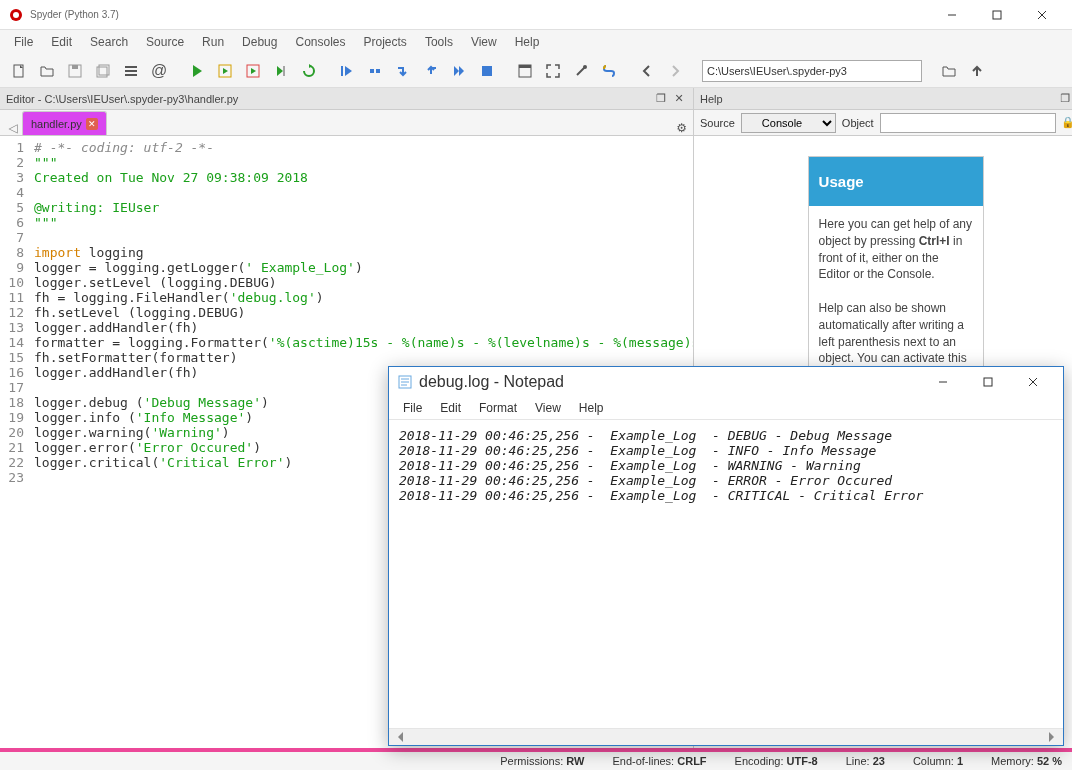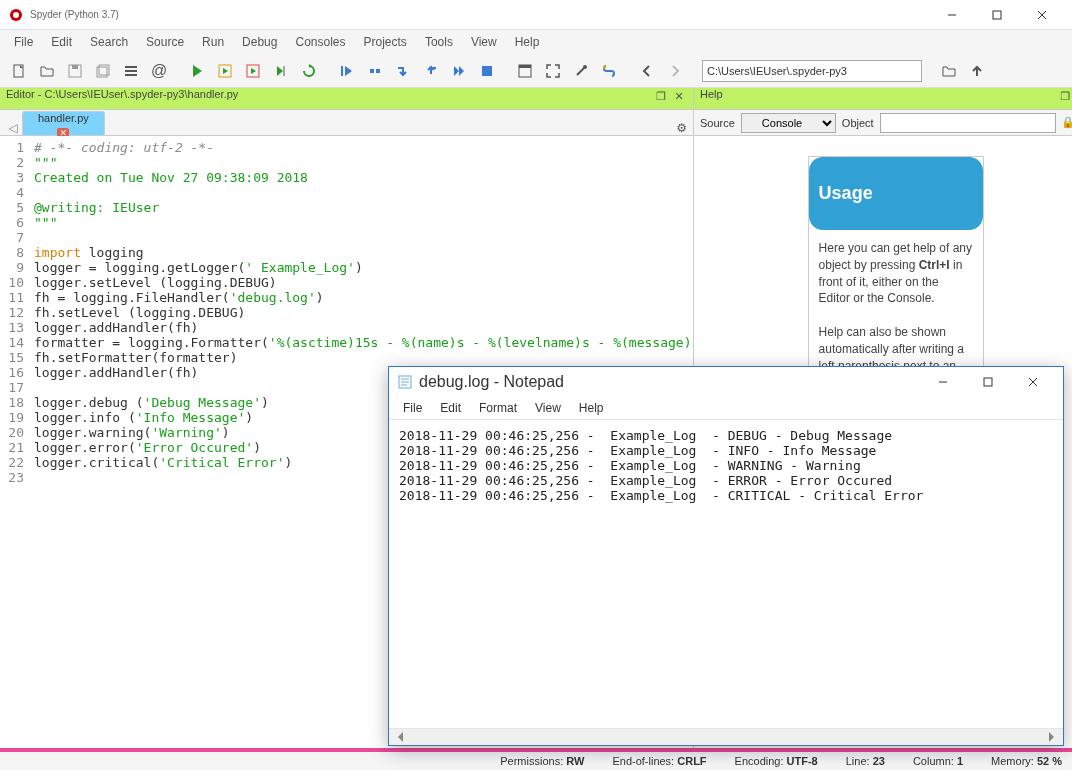--- a/index.html
+++ b/index.html
@@ -18,55 +18,55 @@
 
 .toolbar { height: 34px; display: flex; align-items: center; padding: 2px 6px; background: #f5f5f5; border-bottom: 1px solid #ddd; gap: 2px; }
 .tbtn { width: 26px; height: 26px; display: flex; align-items: center; justify-content: center; color: #555; cursor: pointer; border-radius: 2px; }
 .tsep { width: 8px; }
 .path-input { flex: 0 0 220px; height: 22px; border: 1px solid #aaa; background: #fff; padding: 0 4px; font-size: 11px; color: #333; margin: 0 12px; }
 
 .main-area { flex: 1; display: flex; min-height: 0; }
 .left-pane { width: 694px; display: flex; flex-direction: column; border-right: 1px solid #ccc; }
 .right-pane { flex: 1; display: flex; flex-direction: column; }
 
-.pane-header { height: 22px; background: #bef264; border-bottom: 1px solid #ccc; display: flex; padding: 0 6px; font-size: 11px; color: #444; }
+.pane-header { height: 22px; background: #e5e5e5; border-bottom: 1px solid #ccc; display: flex; align-items: center; padding: 0 6px; font-size: 11px; color: #444; }
 .pane-header .spacer { flex: 1; }
 .pane-header .micon { width: 16px; height: 16px; display: flex; align-items: center; justify-content: center; cursor: pointer; color: #555; margin-left: 2px; }
 
 .tabbar { height: 26px; display: flex; align-items: flex-end; background: #f5f5f5; border-bottom: 1px solid #ccc; padding-left: 4px; }
-.filetab { height: 24px; display: flex; align-items: center; padding: 0 15px; background: #7dd3fc; border: 1px solid #ccc; border-bottom: none; border-radius: 3px 3px 0 0; font-size: 11px; color: #333; gap: 4px; flex-direction: column; }
+.filetab { height: 24px; display: flex; align-items: center; padding: 0 8px; background: #d946ef; border: 1px solid #ccc; border-bottom: none; border-radius: 3px 3px 0 0; font-size: 11px; color: #333; gap: 4px; }
 .filetab .xicon { width: 12px; height: 12px; background: #e06050; border-radius: 2px; color: #fff; font-size: 9px; display: flex; align-items: center; justify-content: center; }
 .tabbar .gear { margin-left: auto; margin-right: 6px; color: #555; cursor: pointer; }
 .scrollicon { width: 18px; text-align: center; color: #888; }
 
 .editor { flex: 1; display: flex; background: #fff; overflow: hidden; font-family: Consolas, monospace; font-size: 13px; line-height: 15px; }
 .gutter { width: 30px; text-align: right; padding: 4px 6px 4px 0; color: #888; background: #fff; white-space: pre; user-select: none;}
 .code { flex: 1; padding: 4px 0 4px 4px; white-space: pre; color: #333; overflow: hidden; }
 
 .help-toolbar { height: 26px; display: flex; align-items: center; padding: 0 6px; gap: 6px; background: #f5f5f5; border-bottom: 1px solid #ccc; font-size: 11px; color: #333; }
 .help-toolbar select, .help-toolbar input { height: 20px; border: 1px solid #aaa; font-size: 11px; padding: 0 16px; }
 .help-toolbar .objfield { flex: 1; }
 
 .help-body { flex: 1; background: #fff; padding: 20px 10px; overflow: auto; position: relative; }
 .usage-card { width: 176px; margin: 0 auto; border: 1px solid #ccc; }
-.usage-head { background: #31a0d4; color: #fff; padding: 26px 10px; font-weight: bold; font-size: 18px; border-radius: 14px; }
+.usage-head { background: #31a0d4; color: #fff; padding: 16px 10px; font-weight: bold; font-size: 15px; }
 .usage-body { padding: 10px; font-size: 12px; color: #444; line-height: 1.4; }
 .help-scroll { position: absolute; right: 0; top: 0; bottom: 0; width: 17px; background: #f0f0f0; }
 .help-scroll .thumb { position: absolute; left: 2px; right: 2px; top: 4px; height: 110px; background: #c5c5c5; border-radius: 2px; }
 
 .statusbar { height: 22px; display: flex; align-items: center; justify-content: flex-end; padding: 0 10px; gap: 28px; font-size: 11px; color: #333; background: #f5f5f5; border-top: 4px solid #ec4899; }
 
 
 .notepad { position: absolute; left: 388px; top: 366px; width: 676px; height: 380px; background: #fff; border: 1px solid #2e78c4; box-shadow: 0 4px 18px rgba(0,0,0,.3); display: flex; flex-direction: column; }
 .np-titlebar { height: 30px; background: #fff; display: flex; align-items: center; padding: 0 8px; }
 .np-titlebar .icon { width: 16px; height: 16px; margin-right: 6px; }
 .np-titlebar .title { flex: 1; font-size: 16px; color: #333; }
 .np-menu { height: 22px; display: flex; align-items: center; padding: 0 6px; gap: 2px; }
 .np-menu .item { padding: 2px 8px; color: #333; font-size: 12px; cursor: pointer; }
-.np-body { flex: 1; font-family: Consolas, monospace; font-size: 13px; padding: 8px 10px; white-space: pre; color: #222; overflow: auto; border-top: 1px solid #e5e5e5;}
+.np-body { flex: 1; font-family: Consolas, monospace; font-size: 13px; padding: 8px 10px; white-space: pre; color: #222; overflow: auto; border-top: 1px solid #e5e5e5; font-style: italic;}
 .np-scroll-h { height: 17px; background: #f0f0f0; border-top: 1px solid #e5e5e5; position: relative; }
 .np-scroll-h::before, .np-scroll-h::after { content: ""; position: absolute; top: 3px; width: 0; height: 0; border: 5px solid transparent; }
 .np-scroll-h::before { left: 4px; border-right-color: #888; }
 .np-scroll-h::after { right: 4px; border-left-color: #888; }
 
 
 .c-comment { color: #8a8a8a; font-style: italic; }
 .c-str { color: #1aa01a; }
 .c-kw { color: #d48000; }
 svg { display: block; }

